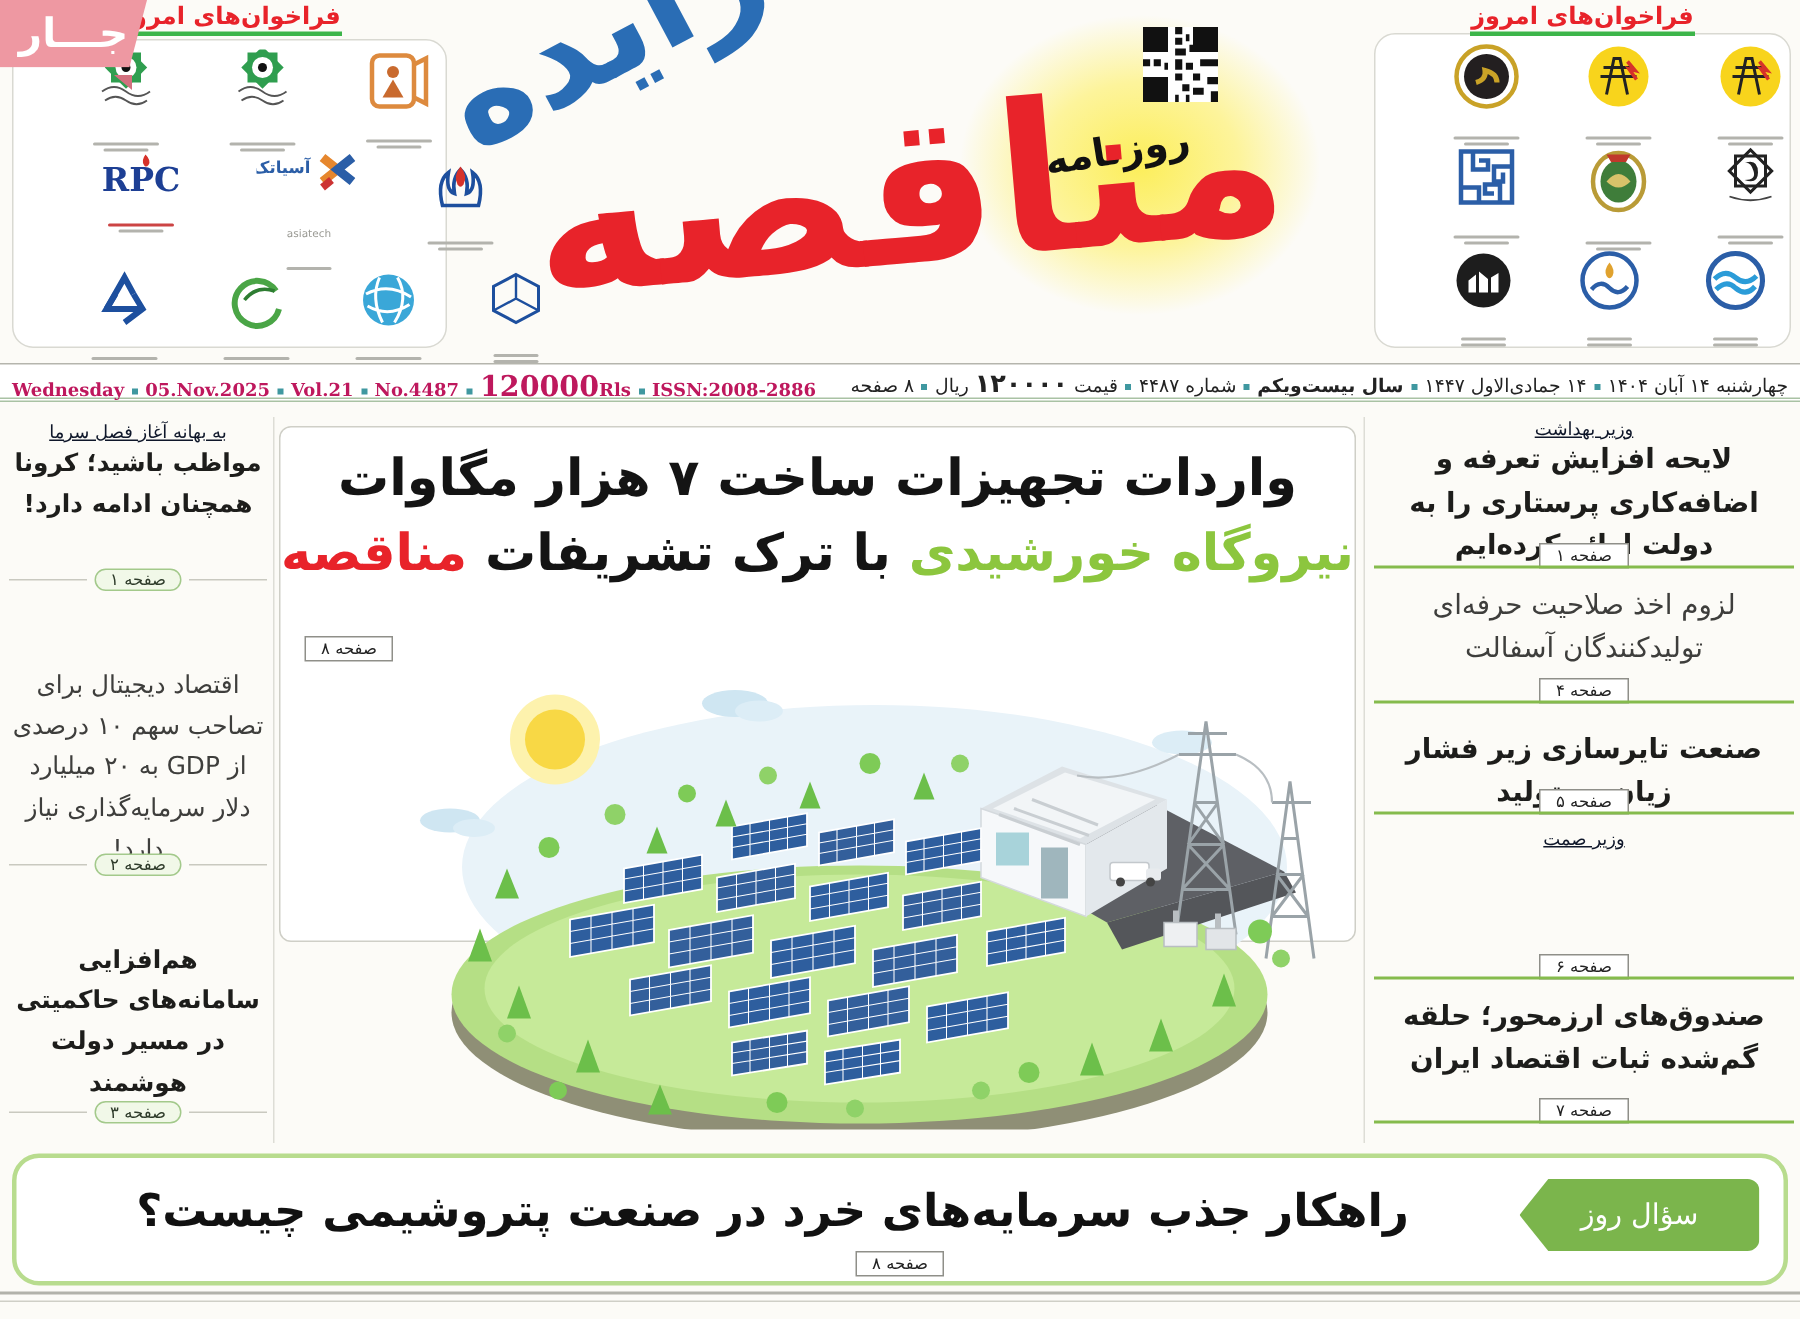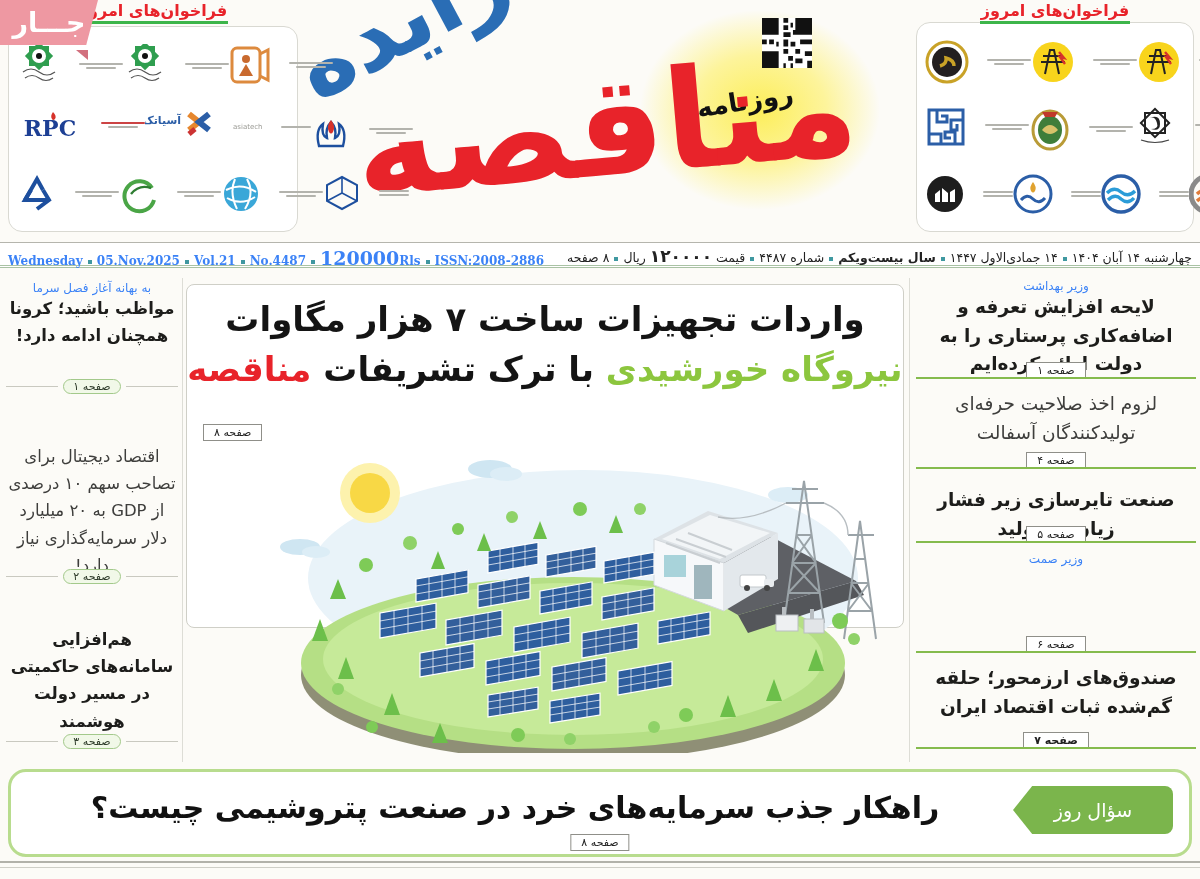--- a/index.html
+++ b/index.html
@@ -28,21 +28,21 @@
   
   .callout-head { text-align:center; z-index:4; }
   .callout-head .t { color:#e8232a; font-weight:bold; font-size:16px; }
   .callout-head .u { width:150px; height:3px; background:#3db54a; margin:1px auto 0; }
   .logo-box {
     background:#fff; border:1px solid #d9d9d2; border-radius:14px;
     display:flex; flex-direction:column; justify-content:space-around;
     padding:6px 8px; z-index:3;
   }
   .lrow { display:flex; flex-direction:row-reverse; justify-content:space-around; align-items:flex-start; }
-  .cell { display:flex; flex-direction:row; align-items:center; gap:18px; }
+  .cell { display:flex; flex-direction:column; align-items:center; gap:18px;margin-left:44px; }
   .cap { display:flex; flex-direction:column; align-items:center; gap:2px; }
   .cap i { display:block; width:44px; height:2px; background:#b3b3ad; border-radius:1px; }
   .cap i.s { width:30px; }
   .cap i.r { background:#cc4444; }
   .asia-en { font-size:7px; color:#9a9a94; line-height:1; }
 
   
   #masthead { left:300px; top:0; width:612px; height:240px; z-index:2; }
   #glow { left:340px; top:10px; width:240px; height:200px; border-radius:50%;
     background: radial-gradient(closest-side, #fcee5a 0%, #fdf49b 55%, rgba(253,244,155,0) 100%); }
@@ -60,31 +60,31 @@
     color:#111; font-weight:bold; font-size:26px; transform:rotate(-9deg); }
   #qr { left:462px; top:18px; }
 
   
   #dateline {
     left:0; top:242px; width:1200px; height:26px;
     background:#fff; border-top:1px solid #b5b5ad; border-bottom:3px double #a9c2a4;
     z-index:5;
   }
   .sq { display:inline-block; width:4px; height:4px; background:#3f98a0; margin:0 5px; vertical-align:middle; }
-  #dl-en { left:8px; top:4px; font-family:"DejaVu Serif", serif; font-weight:bold; font-size:12px; color:#3b82f6; white-space:nowrap; }
+  #dl-en { left:8px; top:4px; font-family:"DejaVu Serif", serif; font-weight:bold; font-size:12px; color:#be185d; white-space:nowrap; }
   #dl-en .big { font-size:19px; }
   #dl-mid { left:440px; top:5px; width:320px; text-align:center; color:#4a949c; font-size:12.5px; }
   #dl-fa { right:8px; top:3px; font-size:12.5px; color:#222; white-space:nowrap; direction:rtl; }
   #dl-fa .b { font-weight:bold; }
   #dl-fa .big { font-weight:bold; font-size:17px; }
 
   
   .vdiv { width:1px; background:#ddddd6; top:278px; height:484px; }
   .news { direction:rtl; text-align:center; }
-  .kicker { color:#3b82f6; font-size:12px; }
+  .kicker { color:#0f172a; font-size:12px;text-decoration:underline; }
   .t-bold { font-weight:bold; color:#1d1d1b; }
   .t-reg  { font-weight:normal; color:#3e3e3c; }
   .lc { left:6px; width:172px; }
   .lc .title { font-size:16.5px; line-height:1.65; }
   .lsep { left:6px; width:172px; display:flex; align-items:center; }
   .lsep::before,.lsep::after { content:""; flex:1; height:1px; background:#c9c9c0; }
   .pill { border:1px solid #a3c98b; background:#f1f8e8; border-radius:9px;
     font-size:11px; padding:0 9px; color:#2e3b2a; margin:0 5px; white-space:nowrap; }
   .rc { left:916px; width:280px; }
   .rc .title { font-size:18.5px; line-height:1.55; }
@@ -457,21 +457,21 @@
   <div class="kicker">وزیر صمت</div>
 </div>
 <div class="news rc abs" style="top:633px;">
   <span class="boxbadge">صفحه ۶</span>
 </div>
 <div class="rline abs" style="top:651px;"></div>
 
 <div class="news rc abs" style="top:664px;">
   <div class="title t-bold">صندوق‌های ارزمحور؛ حلقه گم‌شده ثبات اقتصاد ایران</div>
 </div>
-<div class="news rc abs" style="top:729px;font-weight:bold;">
+<div class="news rc abs" style="top:729px;">
   <span class="boxbadge">صفحه ۷</span>
 </div>
 <div class="rline abs" style="top:747px;"></div>
 
 <div id="card" class="abs">
   <div id="hl1" class="abs">واردات تجهیزات ساخت ۷ هزار مگاوات</div>
   <div id="hl2" class="abs">
     <span class="g">نیروگاه خورشیدی</span>
     <span class="k">با ترک تشریفات</span>
     <span class="r">مناقصه</span>

